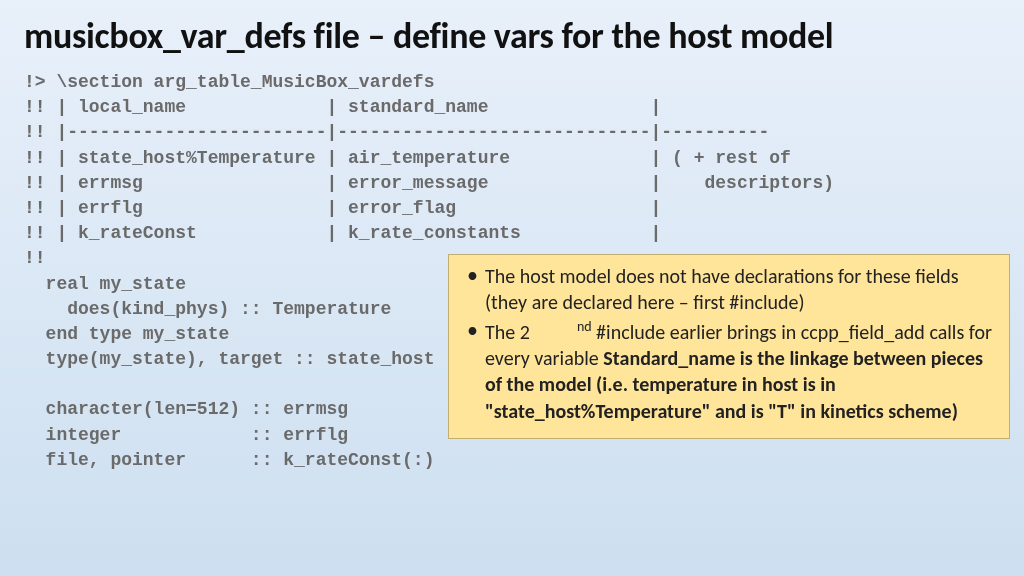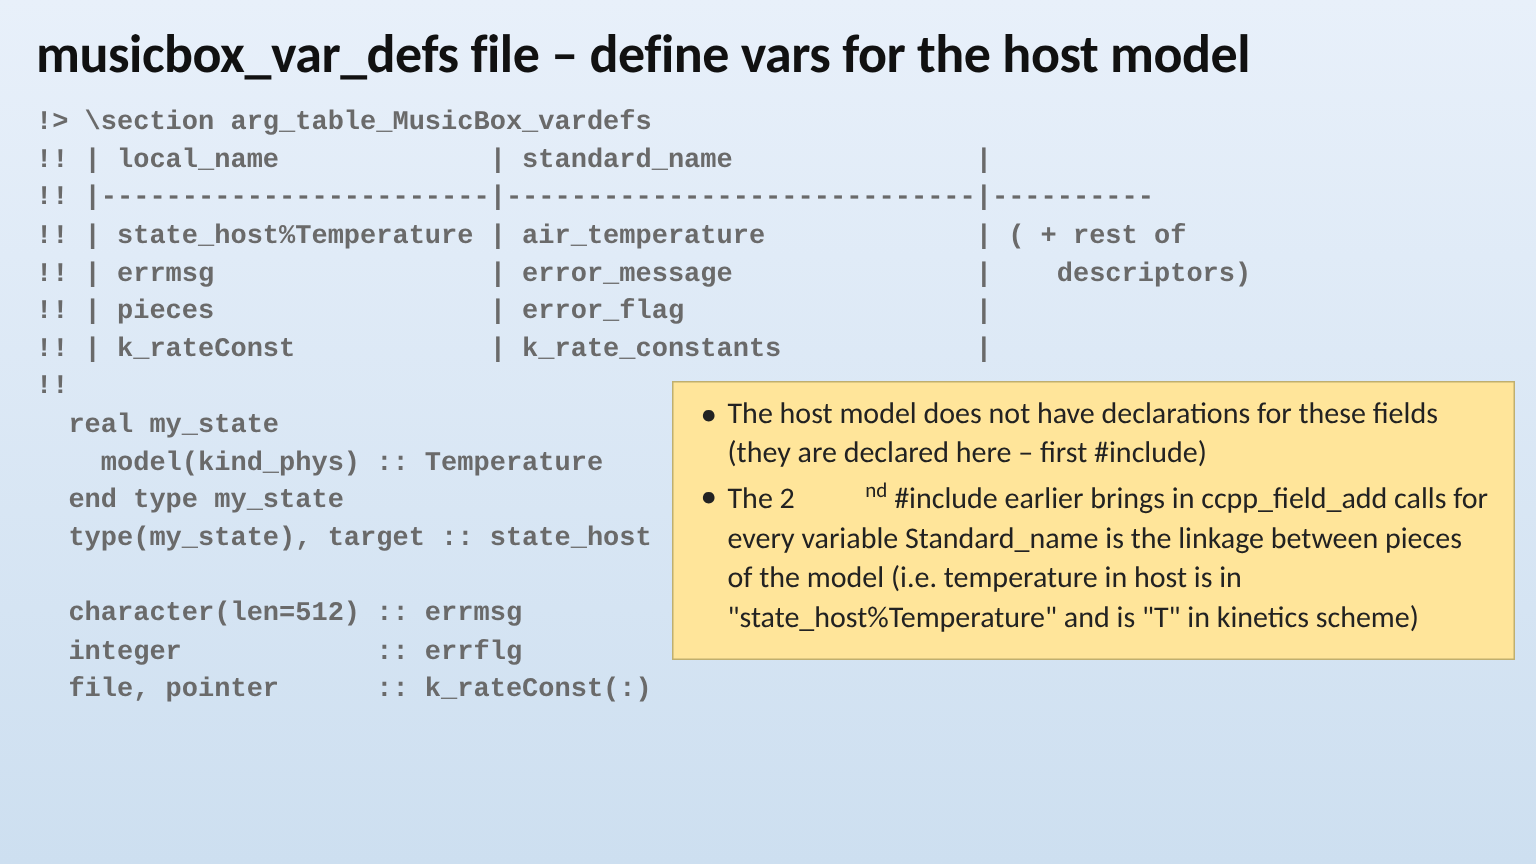--- a/index.html
+++ b/index.html
@@ -39,38 +39,38 @@
   }
   .callout ul { list-style: none; }
   .callout li { position: relative; padding-left: 22px; margin-bottom: 2px; }
   .callout li::before {
     content: "•";
     position: absolute;
     left: 4px;
     top: -2px;
     font-size: 22px;
   }
-  .callout .bold { font-weight: normal; }
+  .callout .bold { font-weight: bold; }
   sup { font-size: 0.7em; margin-left: 47px; }
 </style>
 </head>
 <body>
 
 <div class="title">musicbox_var_defs file – define vars for the host model</div>
 
 <div class="code"><span>!&gt; \section arg_table_MusicBox_vardefs</span>
 <span>!! | local_name             | standard_name               |</span>
 <span>!! |------------------------|-----------------------------|----------</span>
 <span>!! | state_host%Temperature | air_temperature             | ( + rest of</span>
 <span>!! | errmsg                 | error_message               |    descriptors)</span>
-<span>!! | pieces                 | error_flag                  |</span>
+<span>!! | errflg                 | error_flag                  |</span>
 <span>!! | k_rateConst            | k_rate_constants            |</span>
 <span>!!</span>
 <span>  real my_state</span>
-<span>    model(kind_phys) :: Temperature</span>
+<span>    does(kind_phys) :: Temperature</span>
 <span>  end type my_state</span>
 <span>  type(my_state), target :: state_host</span>
 <span></span>
 <span>  character(len=512) :: errmsg</span>
 <span>  integer            :: errflg</span>
 <span>  file, pointer      :: k_rateConst(:)</span></div>
 
 <div class="callout">
   <ul>
     <li><span>The host model does not have declarations for these fields (they are declared here – first #include)</span></li>

